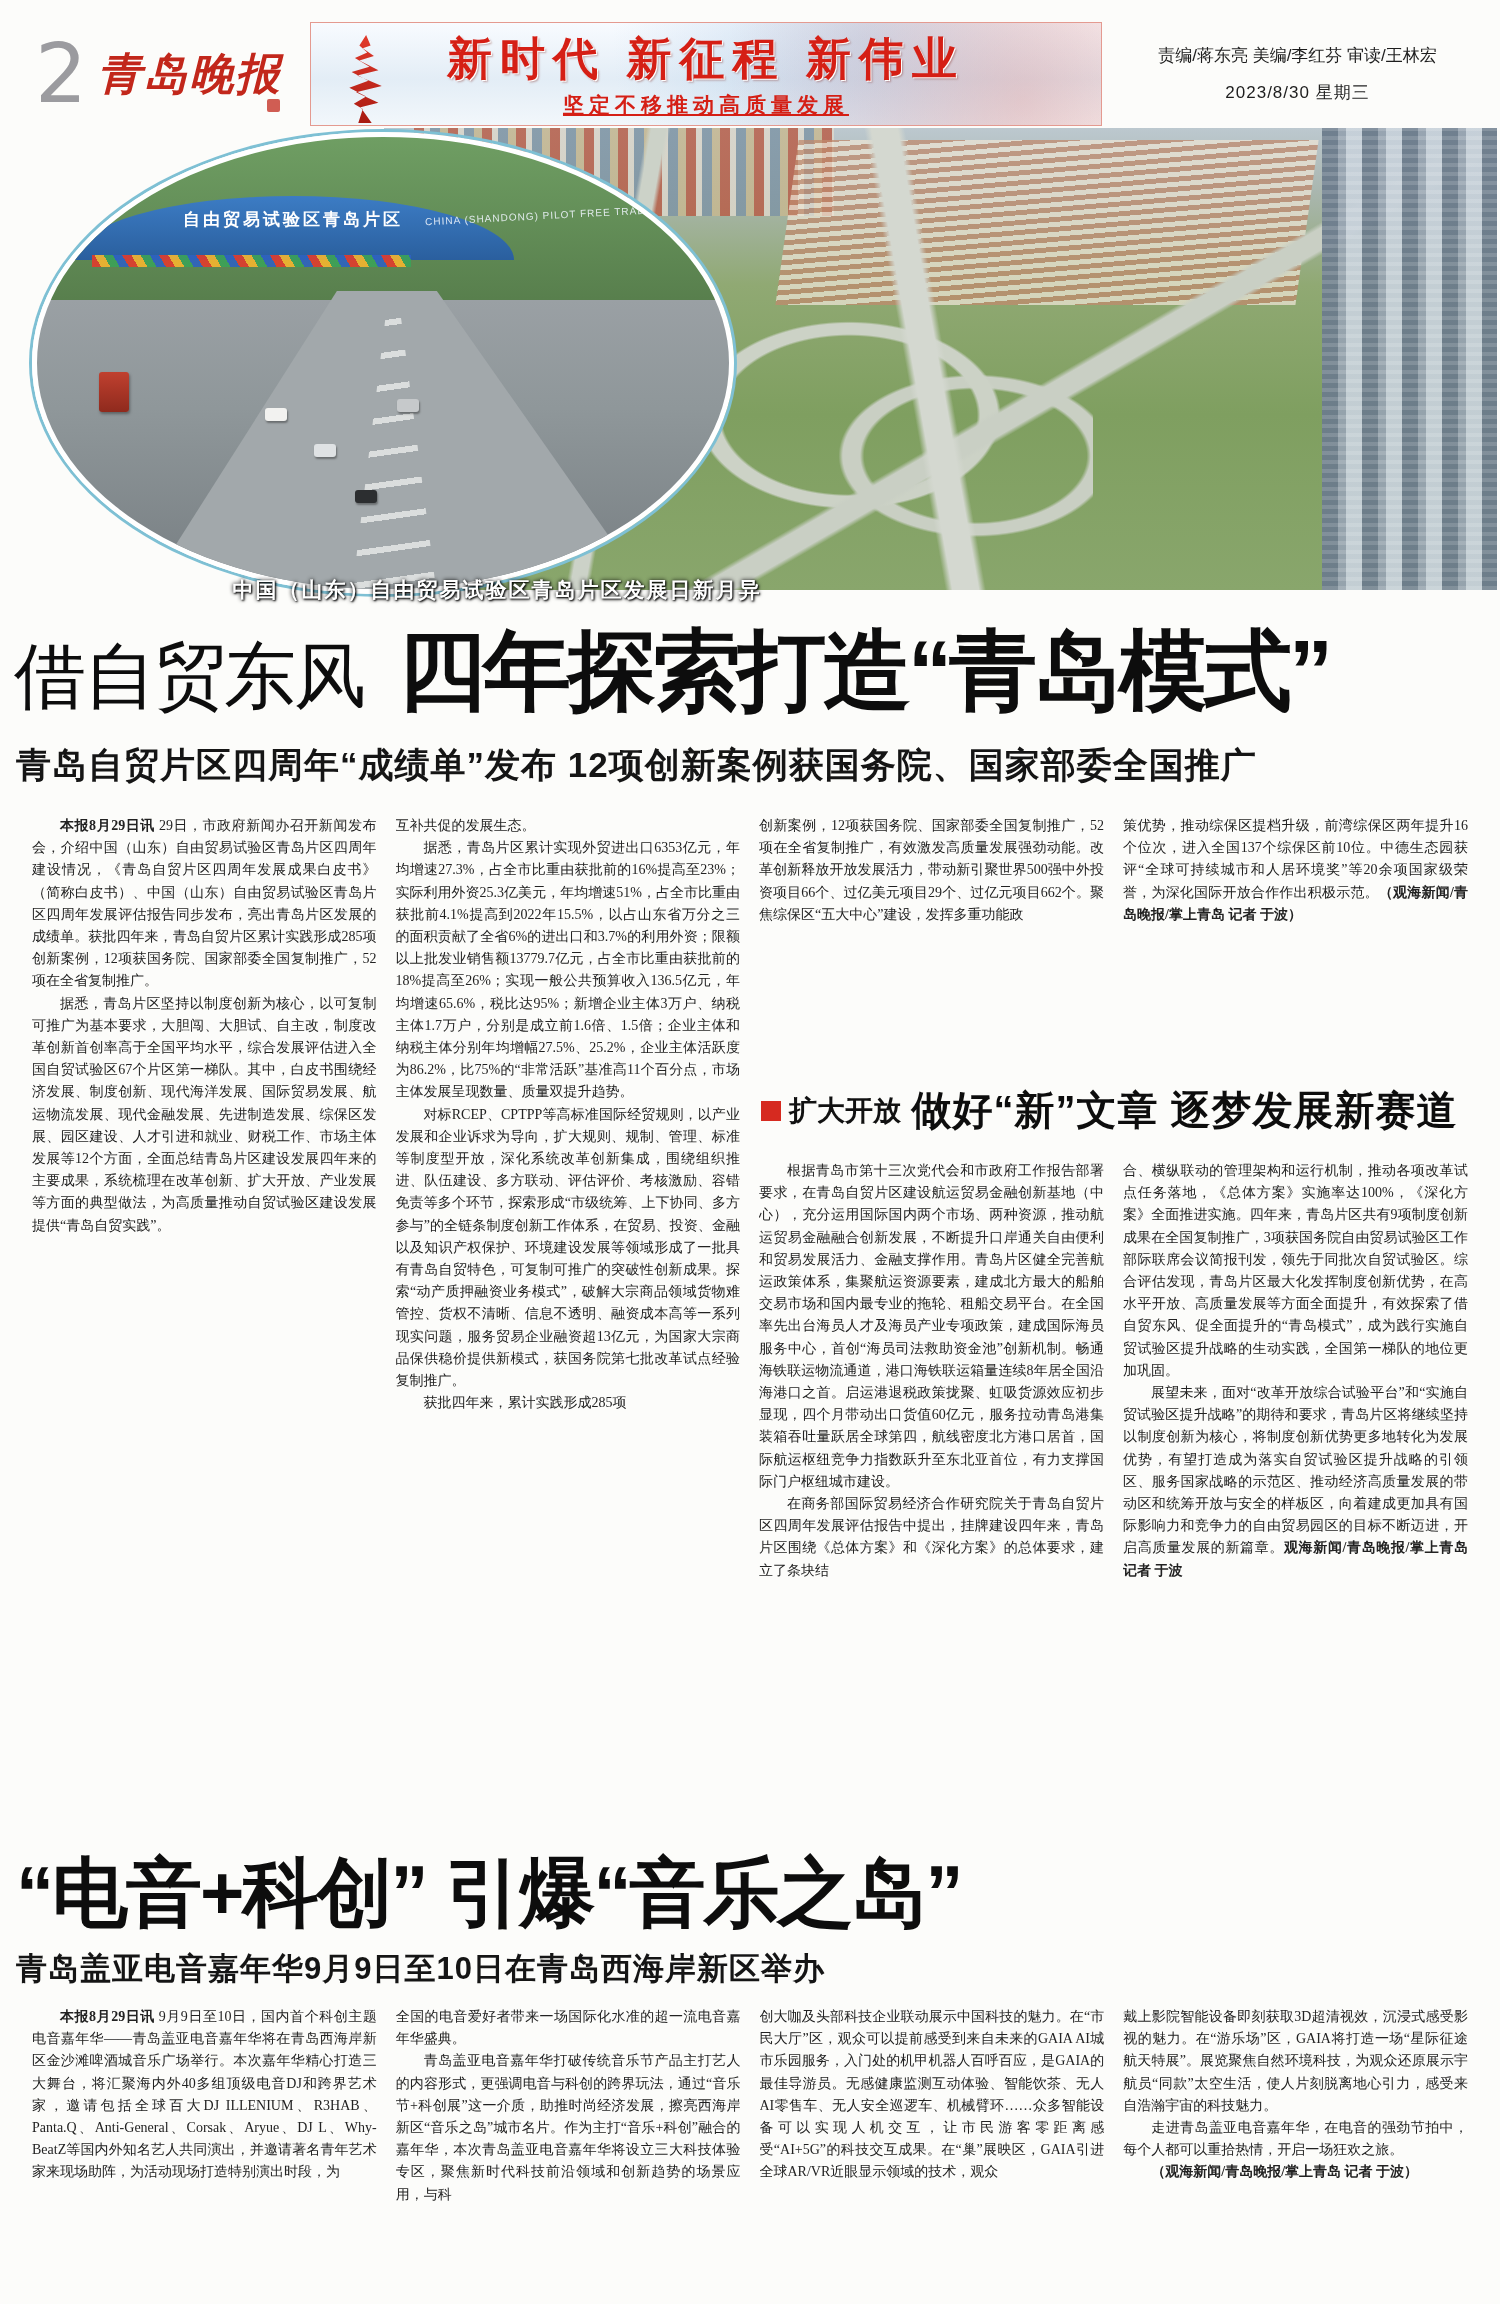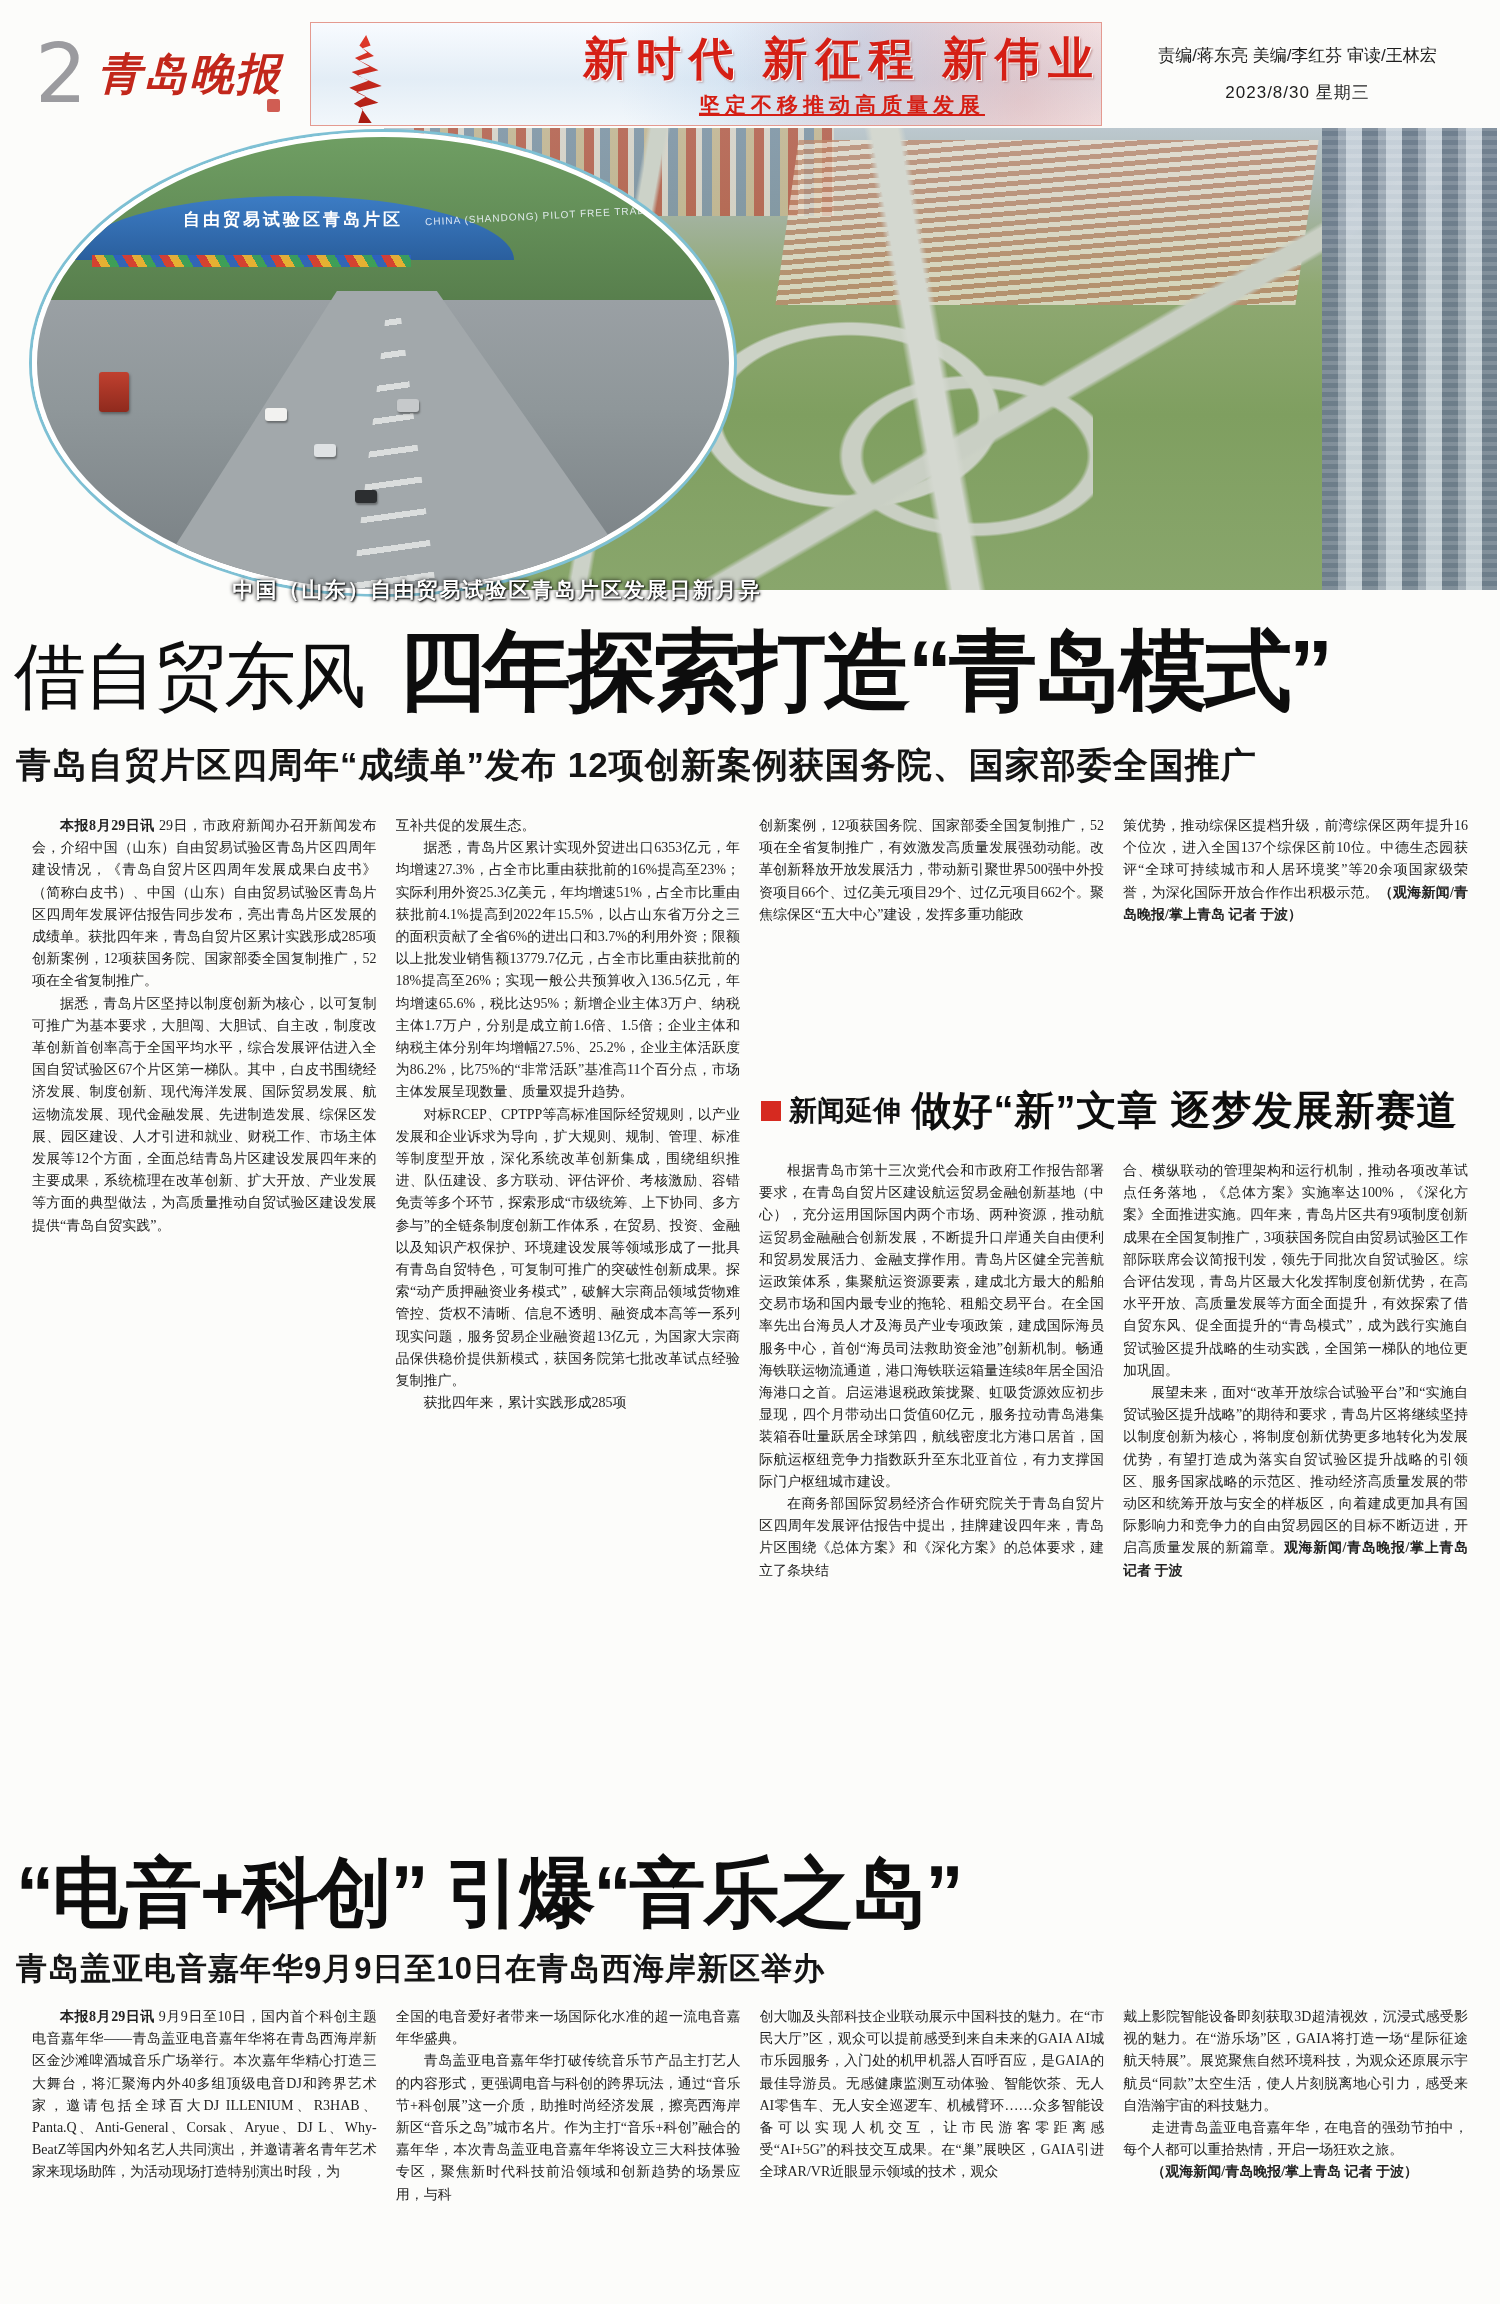--- a/index.html
+++ b/index.html
@@ -13,21 +13,21 @@
   .header { position:absolute; top:24px; left:35px; right:35px; height:100px; display:flex; align-items:center; }
   .page-num { width:62px; font-family:"DejaVu Sans","Liberation Sans",sans-serif; font-size:82px; line-height:96px; color:#9b9b9f; font-weight:400; }
   .masthead { width:185px; color:#c2271b; font-style:italic; font-weight:bold; font-size:44px; letter-spacing:2px; text-align:center; position:relative; }
   .masthead-seal { position:absolute; right:2px; bottom:-8px; width:13px; height:13px; background:#c84135; border-radius:2px; opacity:.85; }
   .banner {
     flex:1; height:104px; margin:0 28px; position:relative; border:1px solid #e49a90;
     background:
       radial-gradient(circle at 90% 75%, rgba(232,120,108,.30), transparent 42%),
       radial-gradient(circle at 70% 20%, rgba(170,200,230,.55), transparent 45%),
       linear-gradient(180deg,#f8fbff 0%, #e3edf6 55%, #f2f7fb 100%);
-    display:flex; align-items:center; justify-content:flex-end;
+    display:flex; align-items:center; justify-content:center;
   }
   .tower-icon {
     position:absolute; left:26px; bottom:2px; width:56px; height:88px;
     background:linear-gradient(180deg,#e23a2c,#a81a11);
     clip-path:polygon(52% 0,60% 12%,46% 15%,66% 24%,40% 29%,74% 40%,36% 46%,80% 58%,34% 65%,74% 77%,42% 82%,62% 100%,38% 100%,46% 84%,30% 78%,52% 70%,22% 60%,56% 52%,26% 42%,58% 36%,32% 26%,54% 20%,40% 12%);
   }
   .banner-text { text-align:center; font-family:"Liberation Sans","DejaVu Sans",sans-serif; }
   .banner-line1 { font-size:45px; font-weight:900; color:#d51f15; letter-spacing:8px; text-shadow:1px 1px 0 #fff,2px 2px 2px rgba(120,30,20,.35); }
   .banner-line2 { margin-top:2px; font-size:21px; font-weight:bold; color:#d51f15; letter-spacing:5px;text-decoration:underline; }
   .header-right { width:335px; text-align:center; font-family:"Liberation Sans","DejaVu Sans",sans-serif; font-size:17px; color:#1d1d1d; }
@@ -184,21 +184,21 @@
         </div>
         <div class="col">
           <p class="bp cont"><span>策优势，推动综保区提档升级，前湾综保区两年提升16个位次，进入全国137个综保区前10位。中德生态园获评“全球可持续城市和人居环境奖”等20余项国家级荣誉，为深化国际开放合作作出积极示范。</span><b class="byline">（观海新闻/青岛晚报/掌上青岛 记者 于波）</b></p>
         </div>
       </div>
 
       <div class="ext-box">
         <div class="ext-head">
           <div class="ext-label">
             <span class="ext-marker"></span>
-            <span>新闻延伸</span>
+            <span>扩大开放</span>
           </div>
           <div class="ext-headline">做好“新”文章  逐梦发展新赛道</div>
         </div>
         <div class="ext-cols">
           <div class="col">
             <p class="bp">根据青岛市第十三次党代会和市政府工作报告部署要求，在青岛自贸片区建设航运贸易金融创新基地（中心），充分运用国际国内两个市场、两种资源，推动航运贸易金融融合创新发展，不断提升口岸通关自由便利和贸易发展活力、金融支撑作用。青岛片区健全完善航运政策体系，集聚航运资源要素，建成北方最大的船舶交易市场和国内最专业的拖轮、租船交易平台。在全国率先出台海员人才及海员产业专项政策，建成国际海员服务中心，首创“海员司法救助资金池”创新机制。畅通海铁联运物流通道，港口海铁联运箱量连续8年居全国沿海港口之首。启运港退税政策拢聚、虹吸货源效应初步显现，四个月带动出口货值60亿元，服务拉动青岛港集装箱吞吐量跃居全球第四，航线密度北方港口居首，国际航运枢纽竞争力指数跃升至东北亚首位，有力支撑国际门户枢纽城市建设。</p>
             <p class="bp">在商务部国际贸易经济合作研究院关于青岛自贸片区四周年发展评估报告中提出，挂牌建设四年来，青岛片区围绕《总体方案》和《深化方案》的总体要求，建立了条块结</p>
           </div>
           <div class="col">
             <p class="bp cont">合、横纵联动的管理架构和运行机制，推动各项改革试点任务落地，《总体方案》实施率达100%，《深化方案》全面推进实施。四年来，青岛片区共有9项制度创新成果在全国复制推广，3项获国务院自由贸易试验区工作部际联席会议简报刊发，领先于同批次自贸试验区。综合评估发现，青岛片区最大化发挥制度创新优势，在高水平开放、高质量发展等方面全面提升，有效探索了借自贸东风、促全面提升的“青岛模式”，成为践行实施自贸试验区提升战略的生动实践，全国第一梯队的地位更加巩固。</p>

